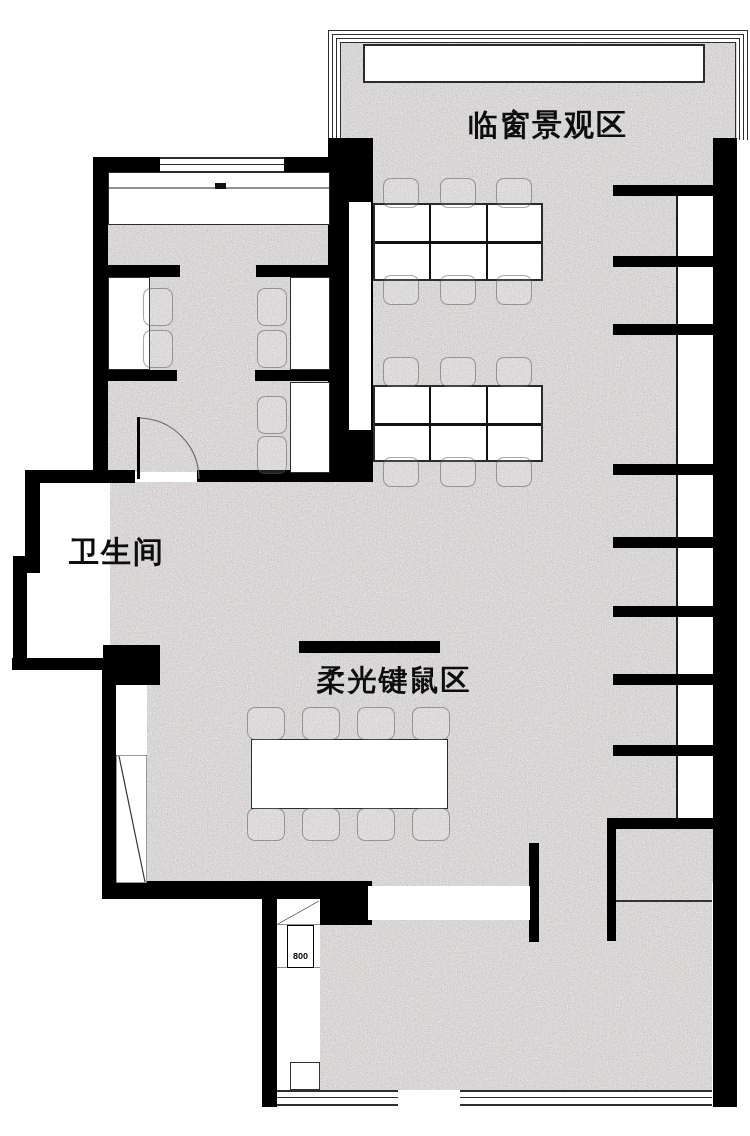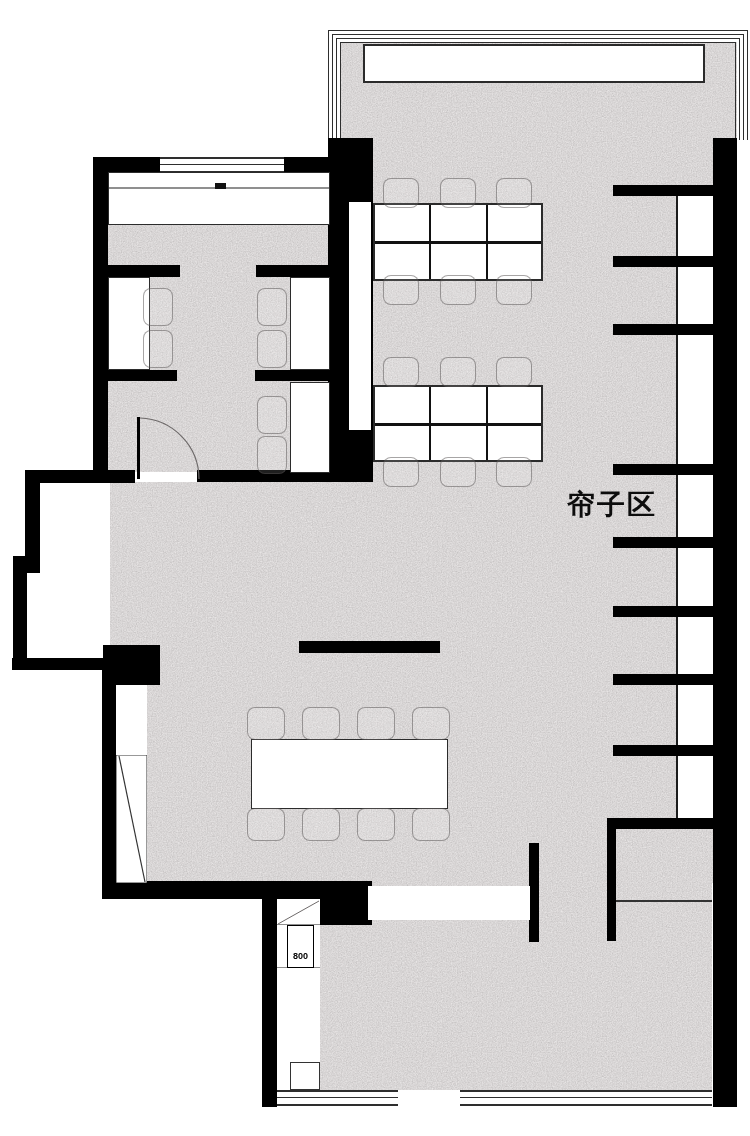--- a/index.html
+++ b/index.html
@@ -176,15 +176,17 @@
 
   <svg class="abs" style="left:116px;top:755px;" width="31" height="128">
     <rect x="0" y="0" width="31" height="128" fill="#fff" stroke="#333" stroke-width="1"></rect>
     <line x1="3" y1="1" x2="29" y2="127" stroke="#333" stroke-width="1.2"></line>
   </svg>
 
   <div class="wh" style="left:368px;top:886px;width:162px;height:34px;"></div>
 
   <div class="thin" style="left:616px;top:900px;width:96px;height:2px;background:#333;"></div>
 
-  <div class="lbl" style="left:612px;top:505px;font-size:28px;">帘子区</div>
+  <div class="lbl" style="left:548px;top:125px;font-size:30px;">临窗景观区</div>
+  <div class="lbl" style="left:117px;top:552px;font-size:30px;">卫生间</div>
+  <div class="lbl" style="left:394px;top:681px;font-size:29px;">柔光键鼠区</div>
 
 </div>
 
 </body></html>

